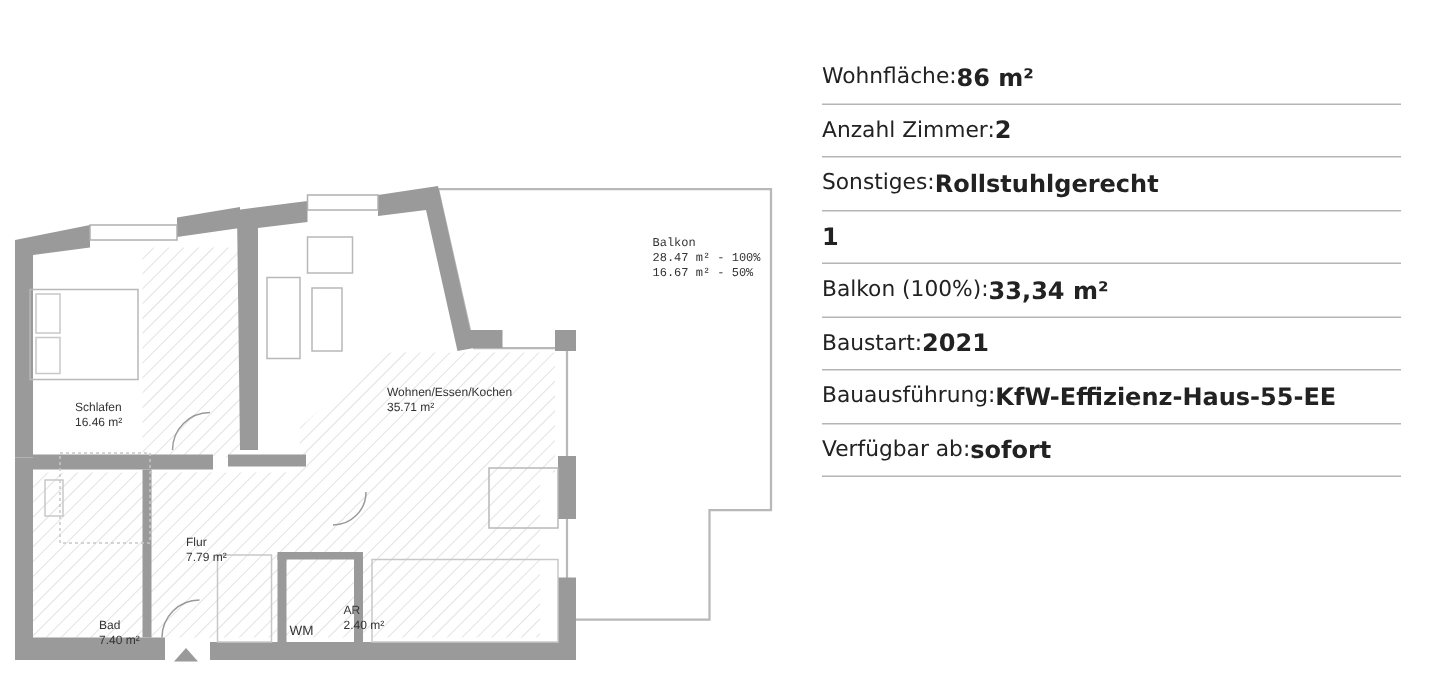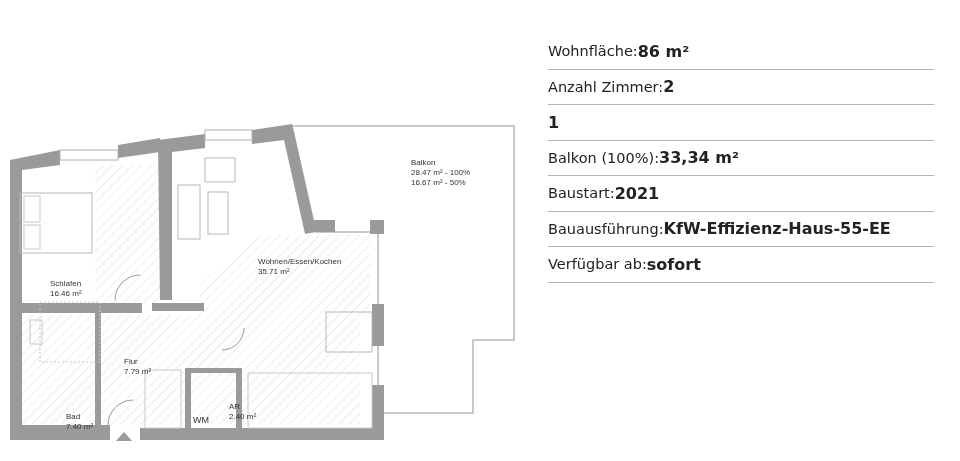--- a/index.html
+++ b/index.html
@@ -63,56 +63,60 @@
     <rect x="30" y="320" width="12" height="24" fill="none" stroke="#c8c8c8"></rect>
     <rect x="40" y="302" width="60" height="60" fill="none" stroke="#c8c8c8" stroke-dasharray="2,2"></rect>
 
     <path d="M108,425 A25,25 0 0 1 133,400" fill="none" stroke="#9a9a9a"></path>
     <path d="M115,300 A25,25 0 0 1 140,275" fill="none" stroke="#9a9a9a"></path>
     <path d="M222,350 A22,22 0 0 0 244,328" fill="none" stroke="#9a9a9a"></path>
 
     <polygon points="116,441 124,432 132,441" fill="#9a9a9a"></polygon>
   </svg>
 
-  <div class="lbl" style="left:50px;top:279px;">
+  <div class="lbl" style="left:50px;top:267px;">
     <div>Schlafen</div>
     <div>16.46 m²</div>
   </div>
   <div class="lbl" style="left:258px;top:257px;">
     <div>Wohnen/Essen/Kochen</div>
     <div>35.71 m²</div>
   </div>
   <div class="lbl" style="left:124px;top:342px;margin-top:15px;">
     <div>Flur</div>
     <div>7.79 m²</div>
   </div>
   <div class="lbl" style="left:66px;top:412px;">
     <div>Bad</div>
     <div>7.40 m²</div>
   </div>
   <div class="lbl" style="left:199px;top:402px;margin-left:30px;">
     <div>AR</div>
     <div>2.40 m²</div>
   </div>
   <div class="lbl" style="left:193px;top:415px;font-size:9px;">WM</div>
-  <div class="lbl" style="left:411px;top:158px;">
+  <div class="lbl" style="left:435px;top:158px;font-family:Liberation Mono, monospace;">
     <div>Balkon</div>
     <div>28.47 m² - 100%</div>
     <div>16.67 m² - 50%</div>
   </div>
 </div>
 
 <div class="facts">
   <div class="row">
       <span class="k">Wohnfläche:</span>
       <span class="v">86 m²</span>
     </div>
   <div class="row">
       <span class="k">Anzahl Zimmer:</span>
       <span class="v">2</span>
+    </div>
+  <div class="row">
+      <span class="k">Sonstiges:</span>
+      <span class="v">Rollstuhlgerecht</span>
     </div>
   <div class="row">
       <span class="v">1</span>
     </div>
   <div class="row">
       <span class="k">Balkon (100%):</span>
       <span class="v">33,34 m²</span>
     </div>
   <div class="row">
       <span class="k">Baustart:</span>

